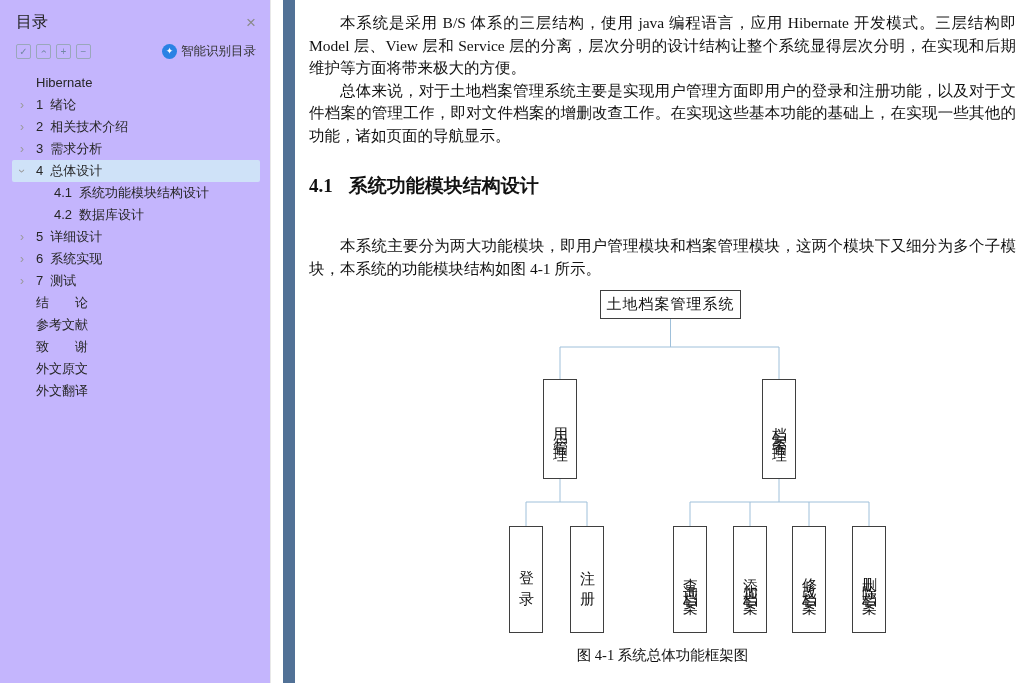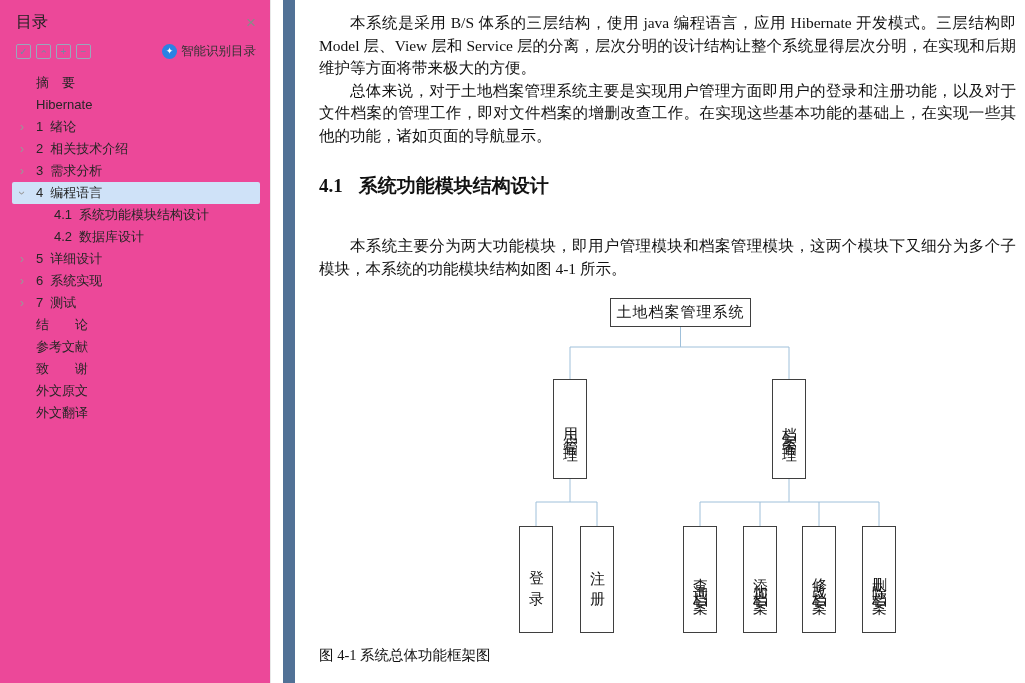--- a/index.html
+++ b/index.html
@@ -1,20 +1,20 @@
 <!DOCTYPE html>
 <html lang="zh"><head>
 <meta charset="utf-8">
 <style>
   html,body{margin:0;padding:0;background:#fff;}
   .app{width:1025px;height:683px;display:flex;overflow:hidden;background:#fff;position:relative;}
 
   
   .sidebar{width:271px;flex:none;box-sizing:border-box;border-right:1px solid #e8e8e8;
-           font-family:"Liberation Sans",sans-serif;background:#ec4899;overflow:hidden;}
+           font-family:"Liberation Sans",sans-serif;background:#c4b5fd;overflow:hidden;}
   .sb-header{display:flex;align-items:center;padding:12px 14px 0 16px;}
   .sb-title{font-size:16px;color:#212121;}
   .sb-close{margin-left:auto;color:#8a8a8a;font-size:17px;line-height:17px;}
   .sb-close::before{content:"×";}
   .sb-toolbar{display:flex;align-items:center;padding:10px 14px 0 16px;gap:5px;}
   .tool{width:15px;height:15px;border:1px solid #9aa7bb;border-radius:2px;color:#7388a3;
         font-size:10px;line-height:13px;text-align:center;box-sizing:border-box;flex:none;}
   .icon-check::before{content:"✓";}
   .icon-up::before{content:"›";display:inline-block;transform:rotate(-90deg);}
   .icon-plus::before{content:"+";}
@@ -32,45 +32,45 @@
   .chev.right::before{content:"›";}
   .chev.down::before{content:"›";display:inline-block;transform:rotate(90deg);}
   .indent-1{padding-left:18px;}
   .toc-num{margin-right:7px;}
 
   
   .panel-gap{width:12px;flex:none;background:#fff;}
   .doc-scrollbar{width:12px;flex:none;background:#517196;}
 
   
-  .doc{flex:1;box-sizing:border-box;padding:12px 9px 0 24px;background:#fff;
+  .doc{flex:1;box-sizing:border-box;padding:12px 9px 0 14px;background:#fff;
        font-family:"Liberation Serif",serif;color:#111;overflow:hidden;}
   .para{margin:0;font-size:15.5px;line-height:22.5px;text-align:justify;text-indent:2em;}
   .heading{margin:26px 0 0 0;font-size:19px;font-weight:bold;font-family:"Liberation Serif",serif;}
   .heading .hnum{margin-right:16px;}
   .para.p3{margin-top:36px;}
 
   
   .diagram{position:relative;height:352px;margin-top:6px;width:712px;}
   .diagram svg{position:absolute;left:0;top:0;}
   .c{stroke:#9fc0da;stroke-width:1;}
   .node{position:absolute;border:1px solid #3f3f3f;background:#fff;box-sizing:border-box;
         display:flex;align-items:center;justify-content:center;font-size:15px;color:#111;}
   .node.v{writing-mode:vertical-rl;text-orientation:upright;letter-spacing:7px;}
   .node.sp2{letter-spacing:22px;}
-  .n-root{left:291px;top:12px;width:141px;height:29px;letter-spacing:1px;}
+  .n-root{left:291px;top:4px;width:141px;height:29px;letter-spacing:1px;}
   .n-user{left:234px;top:93px;width:34px;height:100px;}
   .n-arch{left:453px;top:93px;width:34px;height:100px;}
   .n-login{left:200px;top:240px;width:34px;height:107px;}
   .n-reg{left:261px;top:240px;width:34px;height:107px;}
   .n-query{left:364px;top:240px;width:34px;height:107px;letter-spacing:8px;}
   .n-add{left:424px;top:240px;width:34px;height:107px;letter-spacing:8px;}
   .n-mod{left:483px;top:240px;width:34px;height:107px;letter-spacing:8px;}
   .n-del{left:543px;top:240px;width:34px;height:107px;letter-spacing:8px;}
-  .caption{text-align:left;font-size:14.5px;margin-top:8px;}
+  .caption{text-align:center;font-size:14.5px;margin-top:8px;}
 </style>
 </head>
 <body>
 
 <div class="app">
 
   <aside class="sidebar">
     <div class="sb-header">
       <span class="sb-title">目录</span>
       <span class="sb-close"></span>
@@ -81,45 +81,41 @@
       <span class="tool icon-plus"></span>
       <span class="tool icon-minus"></span>
       <span class="smart">
         <span class="smart-icon"></span>
         <span class="smart-label">智能识别目录</span>
       </span>
     </div>
     <div class="toc" id="toc-list">
         <div class="toc-row">
           <span class="chev none"></span>
-          <span class="toc-label">摘　要</span>
-        </div>
-        <div class="toc-row">
-          <span class="chev none"></span>
           <span class="toc-label">Hibernate</span>
         </div>
         <div class="toc-row">
           <span class="chev right"></span>
           <span class="toc-num">1</span>
           <span class="toc-label">绪论</span>
         </div>
         <div class="toc-row">
           <span class="chev right"></span>
           <span class="toc-num">2</span>
           <span class="toc-label">相关技术介绍</span>
         </div>
         <div class="toc-row">
           <span class="chev right"></span>
           <span class="toc-num">3</span>
           <span class="toc-label">需求分析</span>
         </div>
         <div class="toc-row selected">
           <span class="chev down"></span>
           <span class="toc-num">4</span>
-          <span class="toc-label">编程语言</span>
+          <span class="toc-label">总体设计</span>
         </div>
         <div class="toc-row indent-1">
           <span class="chev none"></span>
           <span class="toc-num">4.1</span>
           <span class="toc-label">系统功能模块结构设计</span>
         </div>
         <div class="toc-row indent-1">
           <span class="chev none"></span>
           <span class="toc-num">4.2</span>
           <span class="toc-label">数据库设计</span>

